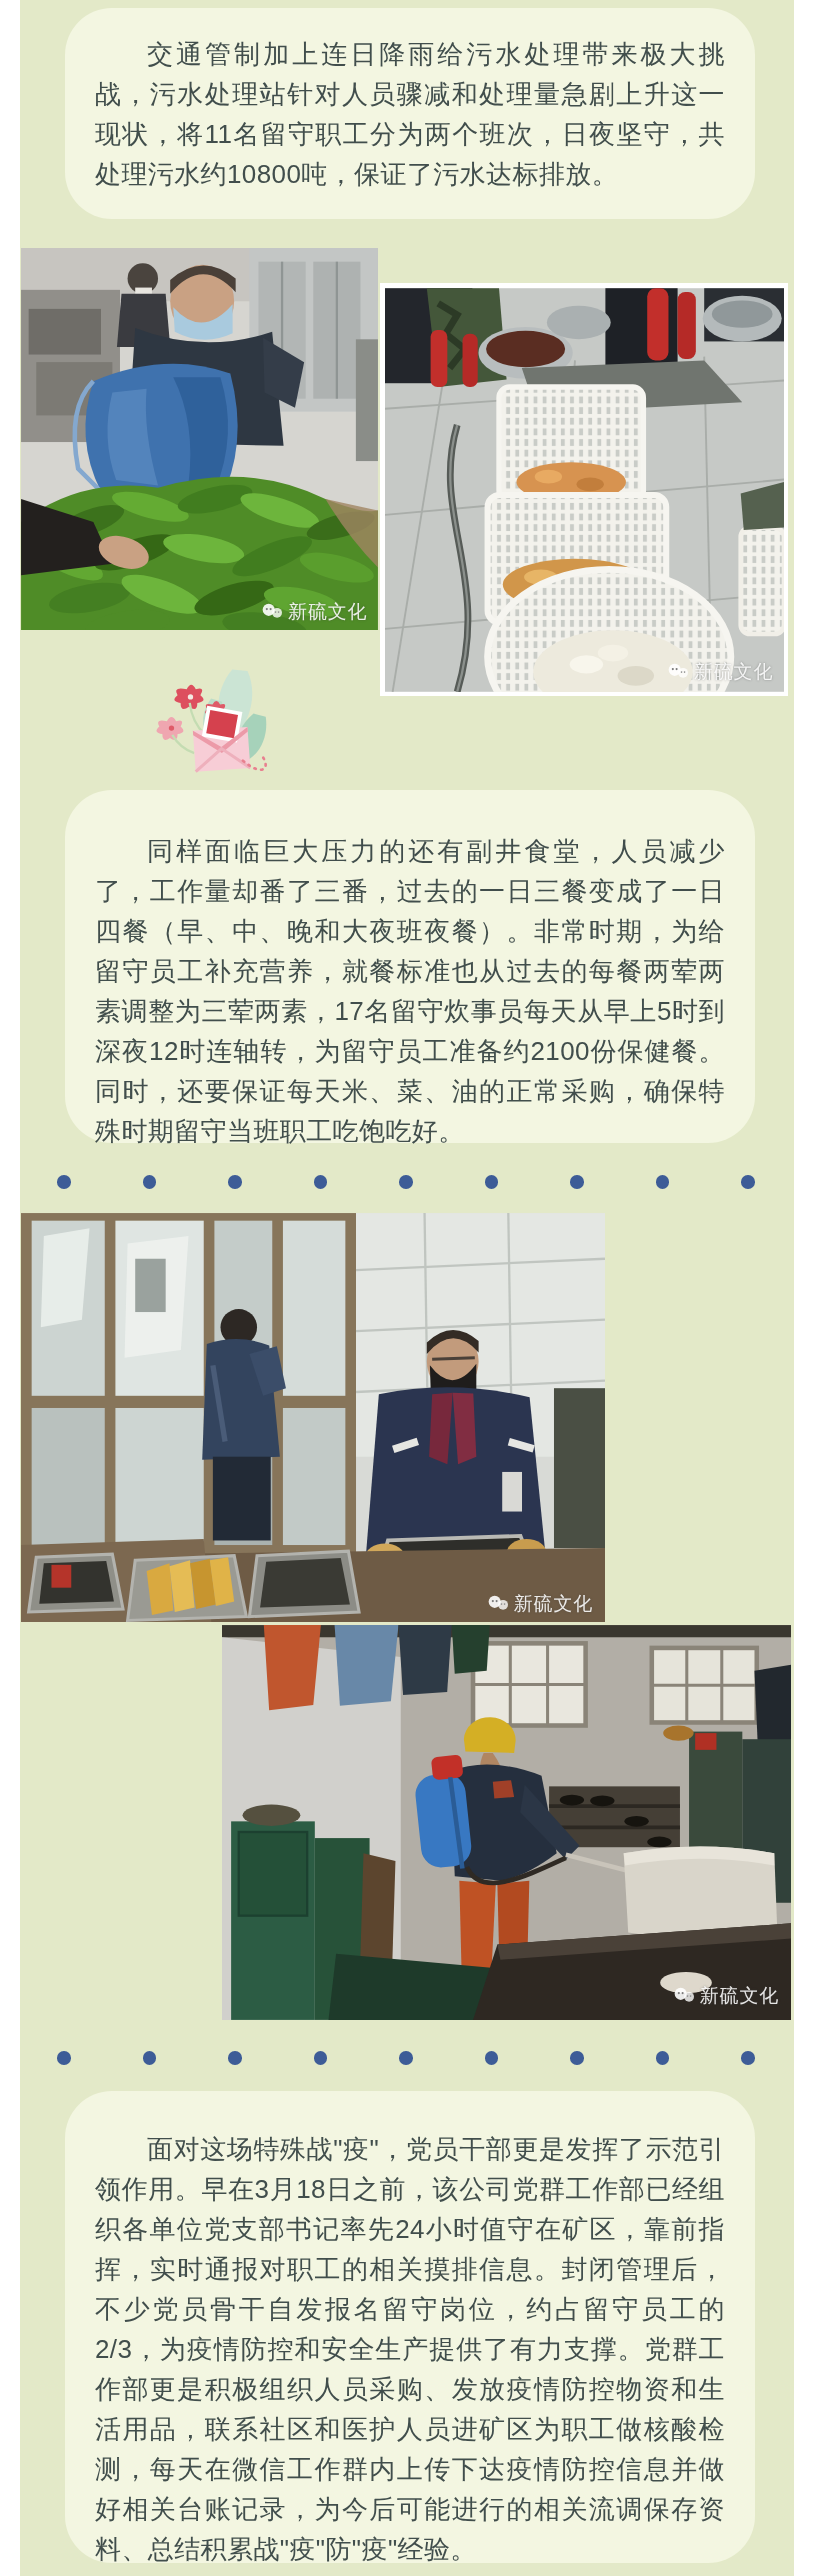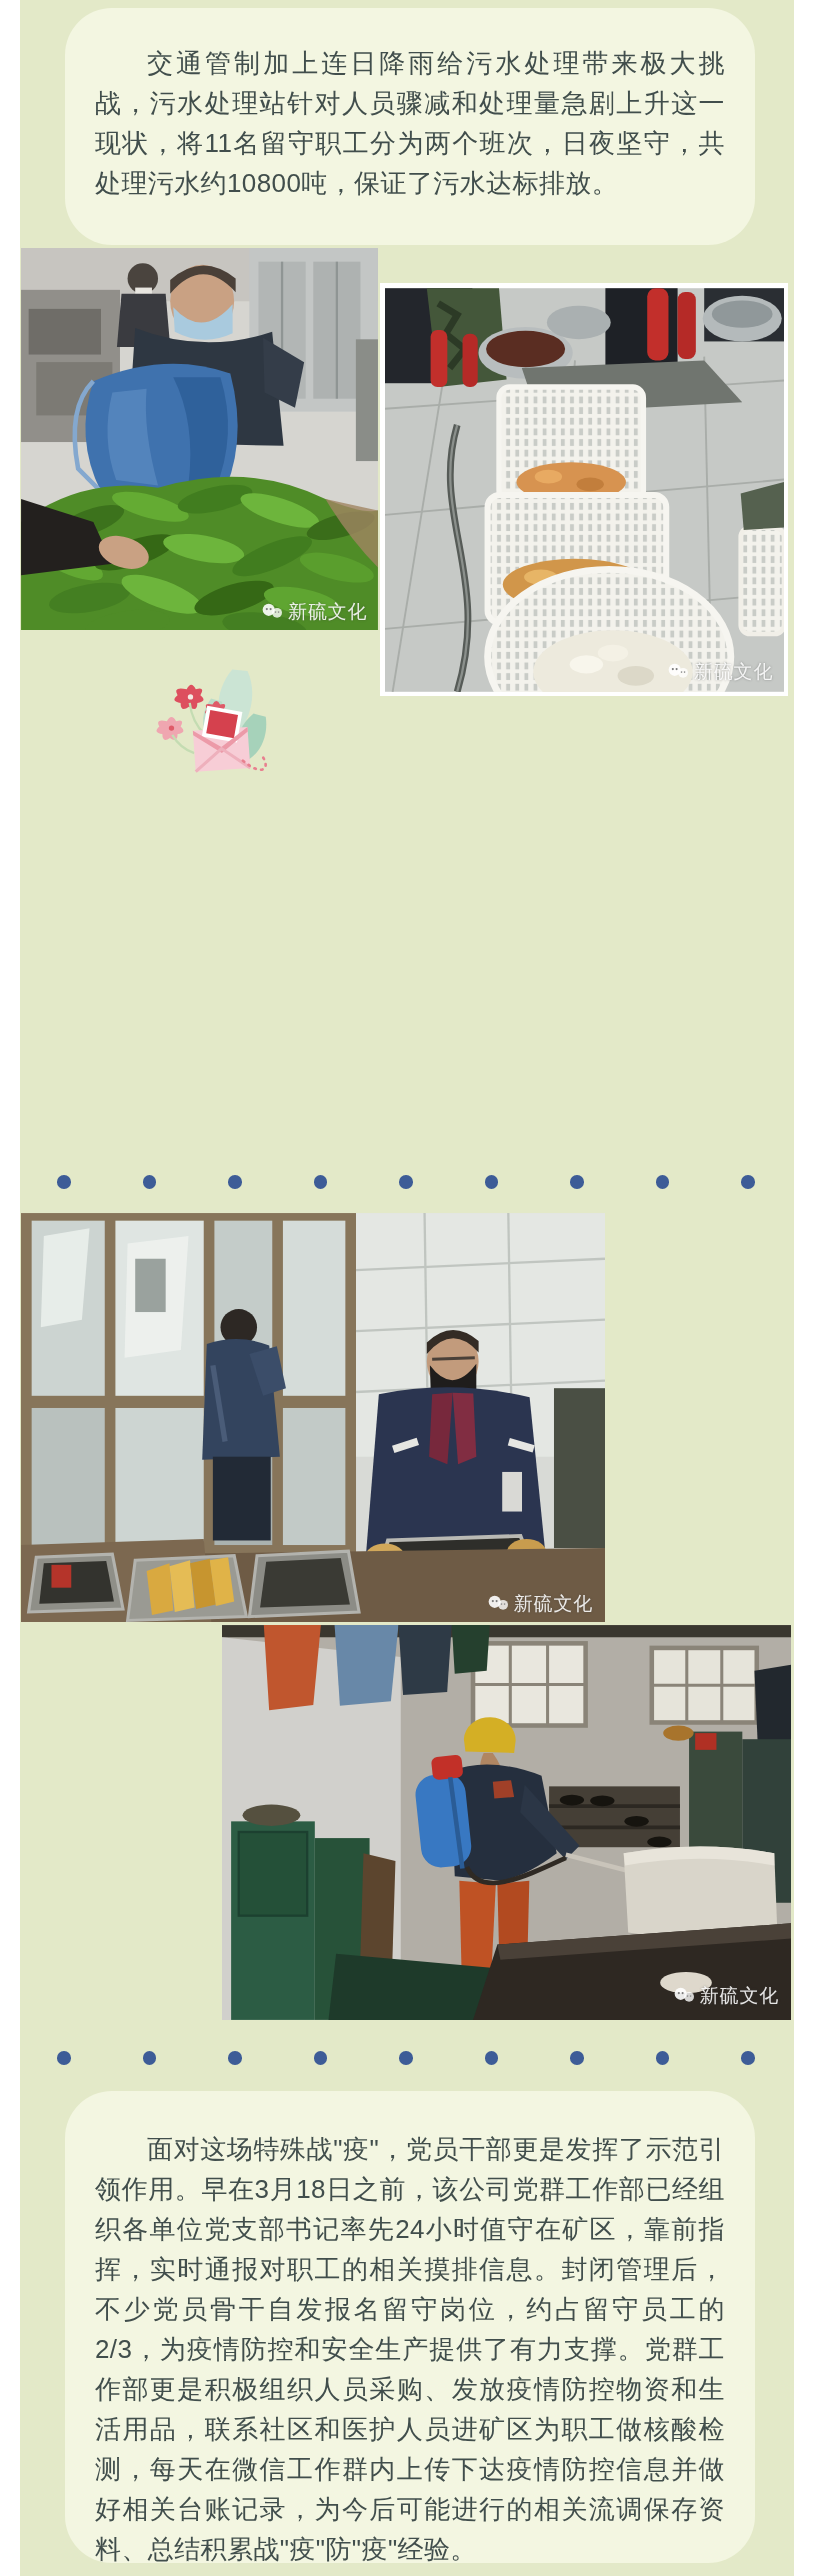--- a/index.html
+++ b/index.html
@@ -1,20 +1,20 @@
 <!DOCTYPE html>
 <html style="font-size:12px"><head>
 <meta charset="utf-8">
 <style>
   html,body{margin:0;padding:0;background:#ffffff;}
   .page{position:relative;width:817px;height:2576px;background:#ffffff;overflow:hidden;
         font-family:"Liberation Sans","DejaVu Sans",sans-serif;}
   .content-bg{position:absolute;left:20px;top:0;width:774px;height:2576px;background:#e3e9c8;}
   .textbox{position:absolute;left:65px;width:690px;background:#f3f6e1;border-radius:47px;box-sizing:border-box;}
-  .box1{top:7.6px;height:237px;padding:35px 30px 0 30px;}
+  .box1{top:7.6px;height:211px;padding:26px 30px 0 30px;}
   .box2{top:790px;height:353px;padding:41px 30px 0 30px;}
   .box3{top:2091px;height:472px;padding:38px 30px 0 30px;}
   .para{margin:0;font-size:26px;line-height:40px;letter-spacing:0.4px;color:#414e4c;
         text-align:justify;text-indent:2em;}
   .photo{position:absolute;margin:0;padding:0;line-height:0;}
   .photo svg{display:block;}
   .photo1{left:21px;top:248px;}
   .photo2{left:380px;top:283px;background:#ffffff;padding:4.6px;}
   .photo3{left:21px;top:1213px;}
   .photo4{left:222px;top:1625px;}
@@ -209,20 +209,23 @@
         <g>
           <rect x="80" y="56" width="42" height="36" fill="#d5414e" stroke="#ffffff" stroke-width="5" transform="rotate(14 101 74)"></rect>
         </g>
         <path d="M62,80 L98,104 L134,80 L134,86 L98,112 L62,86 Z" fill="#ec9aa8"></path>
         <path d="M62,134 L98,106 L134,134" fill="none" stroke="#eeb0bc" stroke-width="4"></path>
       </g>
       <path d="M126,122 C152,144 164,132 150,114" fill="none" stroke="#e8808f" stroke-width="3.5" stroke-dasharray="2 7" stroke-linecap="round"></path>
     </svg>
   </div>
 
+  <section class="textbox box2">
+    <p class="para">同样面临巨大压力的还有副井食堂，人员减少了，工作量却番了三番，过去的一日三餐变成了一日四餐（早、中、晚和大夜班夜餐）。非常时期，为给留守员工补充营养，就餐标准也从过去的每餐两荤两素调整为三荤两素，17名留守炊事员每天从早上5时到深夜12时连轴转，为留守员工准备约2100份保健餐。同时，还要保证每天米、菜、油的正常采购，确保特殊时期留守当班职工吃饱吃好。</p>
+  </section>
 
   <div class="dots dots1">
     <span class="dot"></span>
       <span class="dot"></span>
       <span class="dot"></span>
       <span class="dot"></span>
       <span class="dot"></span>
       <span class="dot"></span>
       <span class="dot"></span>
       <span class="dot"></span>

